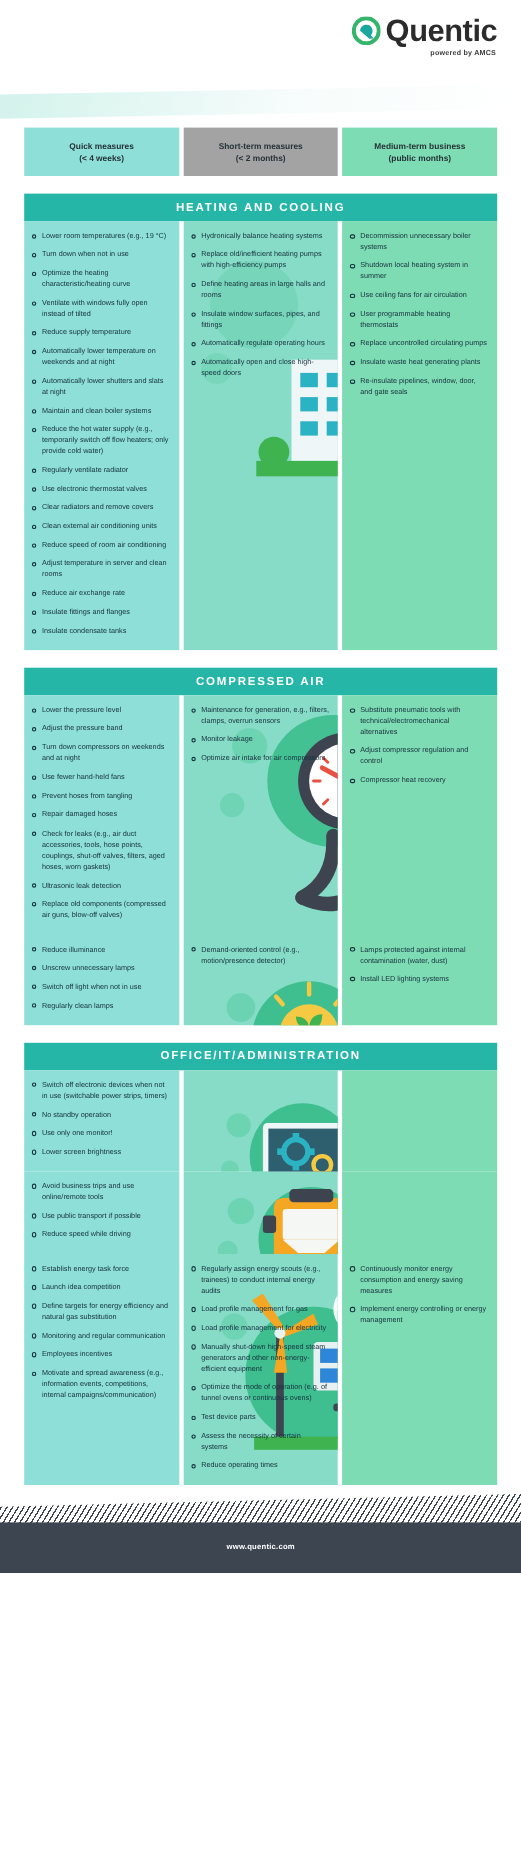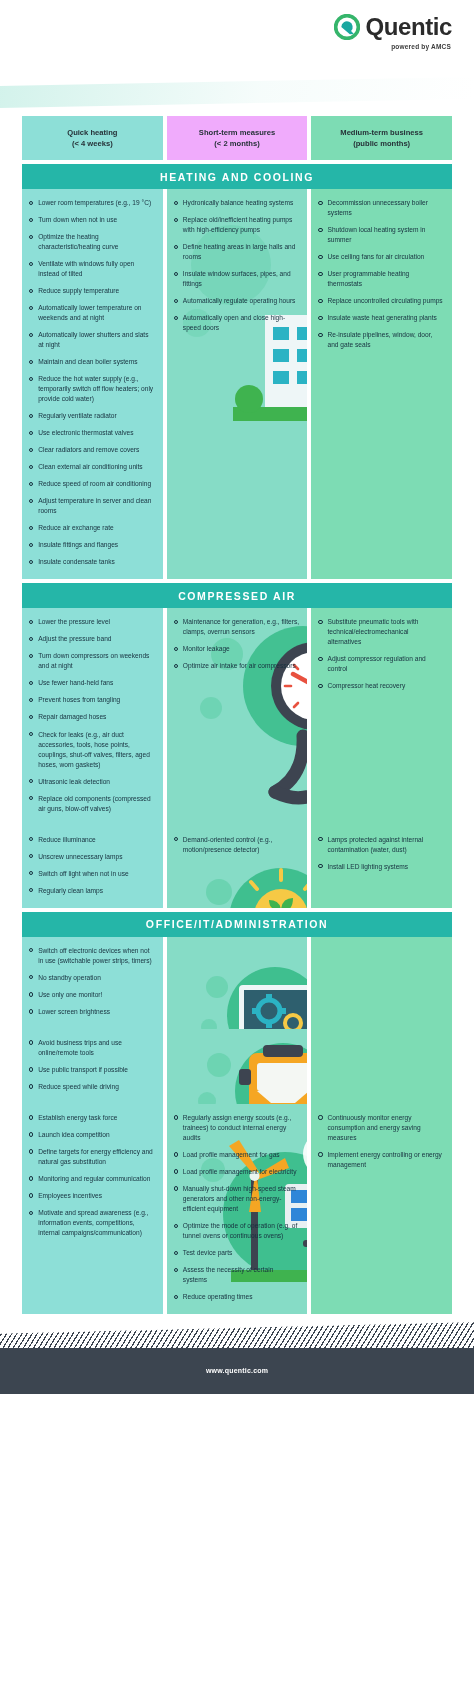--- a/index.html
+++ b/index.html
@@ -27,21 +27,21 @@
     position: absolute;
     right: 22px;
     top: 14px;
     display: flex;
     flex-direction: column;
     align-items: flex-end;
   }
   .logo-row { display: flex; align-items: center; gap: 5px; }
   .logo-mark { width: 26px; height: 26px; display: block; }
   .logo-word {
-    font-size: 24px;
+    font-size: 28px;
     font-weight: bold;
     color: #2b2b2b;
     letter-spacing: -0.4px;
     line-height: 1;
   }
   .logo-sub {
     font-size: 6.5px;
     font-weight: bold;
     color: #3c3c3c;
     letter-spacing: 0.2px;
@@ -87,26 +87,26 @@
     align-items: center;
     justify-content: center;
     text-align: center;
     padding: 6px 8px;
     font-size: 7.6px;
     font-weight: bold;
     color: #263238;
     line-height: 1.45;
   }
   .col-head.c1 { background: #8ddfd7; }
-  .col-head.c2 { background: #f0abfc; }
+  .col-head.c2 { background: #a3a3a3; }
   .col-head.c3 { background: #7ddcb4; }
 
   
   .band {
-    margin-top: 4px;
+    margin-top: 16px;
     height: 25px;
     background: #25b6a8;
     display: flex;
     align-items: center;
     justify-content: center;
     color: #ffffff;
     font-size: 10.5px;
     font-weight: bold;
     letter-spacing: 1.6px;
     text-transform: uppercase;
@@ -213,21 +213,21 @@
       <div class="logo-sub">powered by AMCS</div>
     </div>
     <div class="header-fade"></div>
   </div>
 
   <div class="panel">
 
     <div class="col-heads">
       <div class="col-head c1">
         <div>
-          <div>Quick heating</div>
+          <div>Quick measures</div>
           <div>(&lt; 4 weeks)</div>
         </div>
       </div>
       <div class="col-head c2">
         <div>
           <div>Short-term measures</div>
           <div>(&lt; 2 months)</div>
         </div>
       </div>
       <div class="col-head c3">

